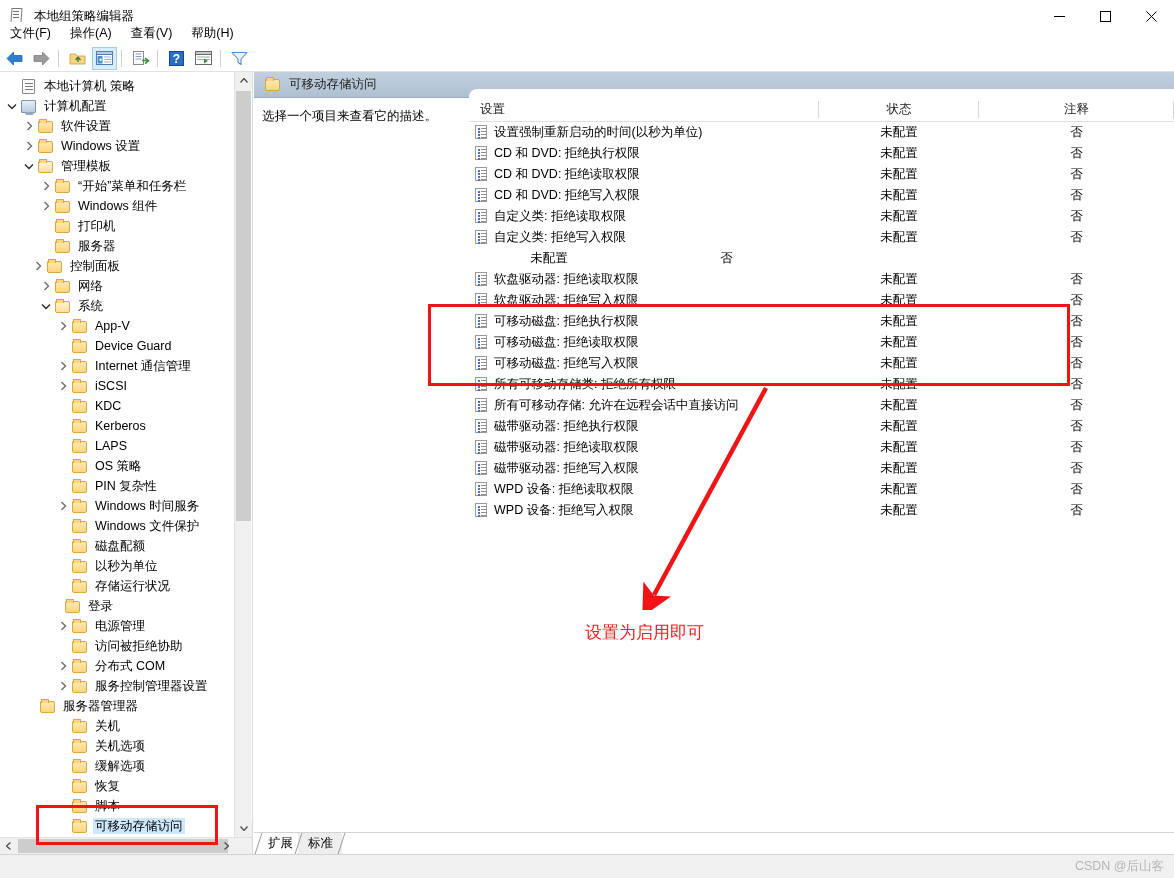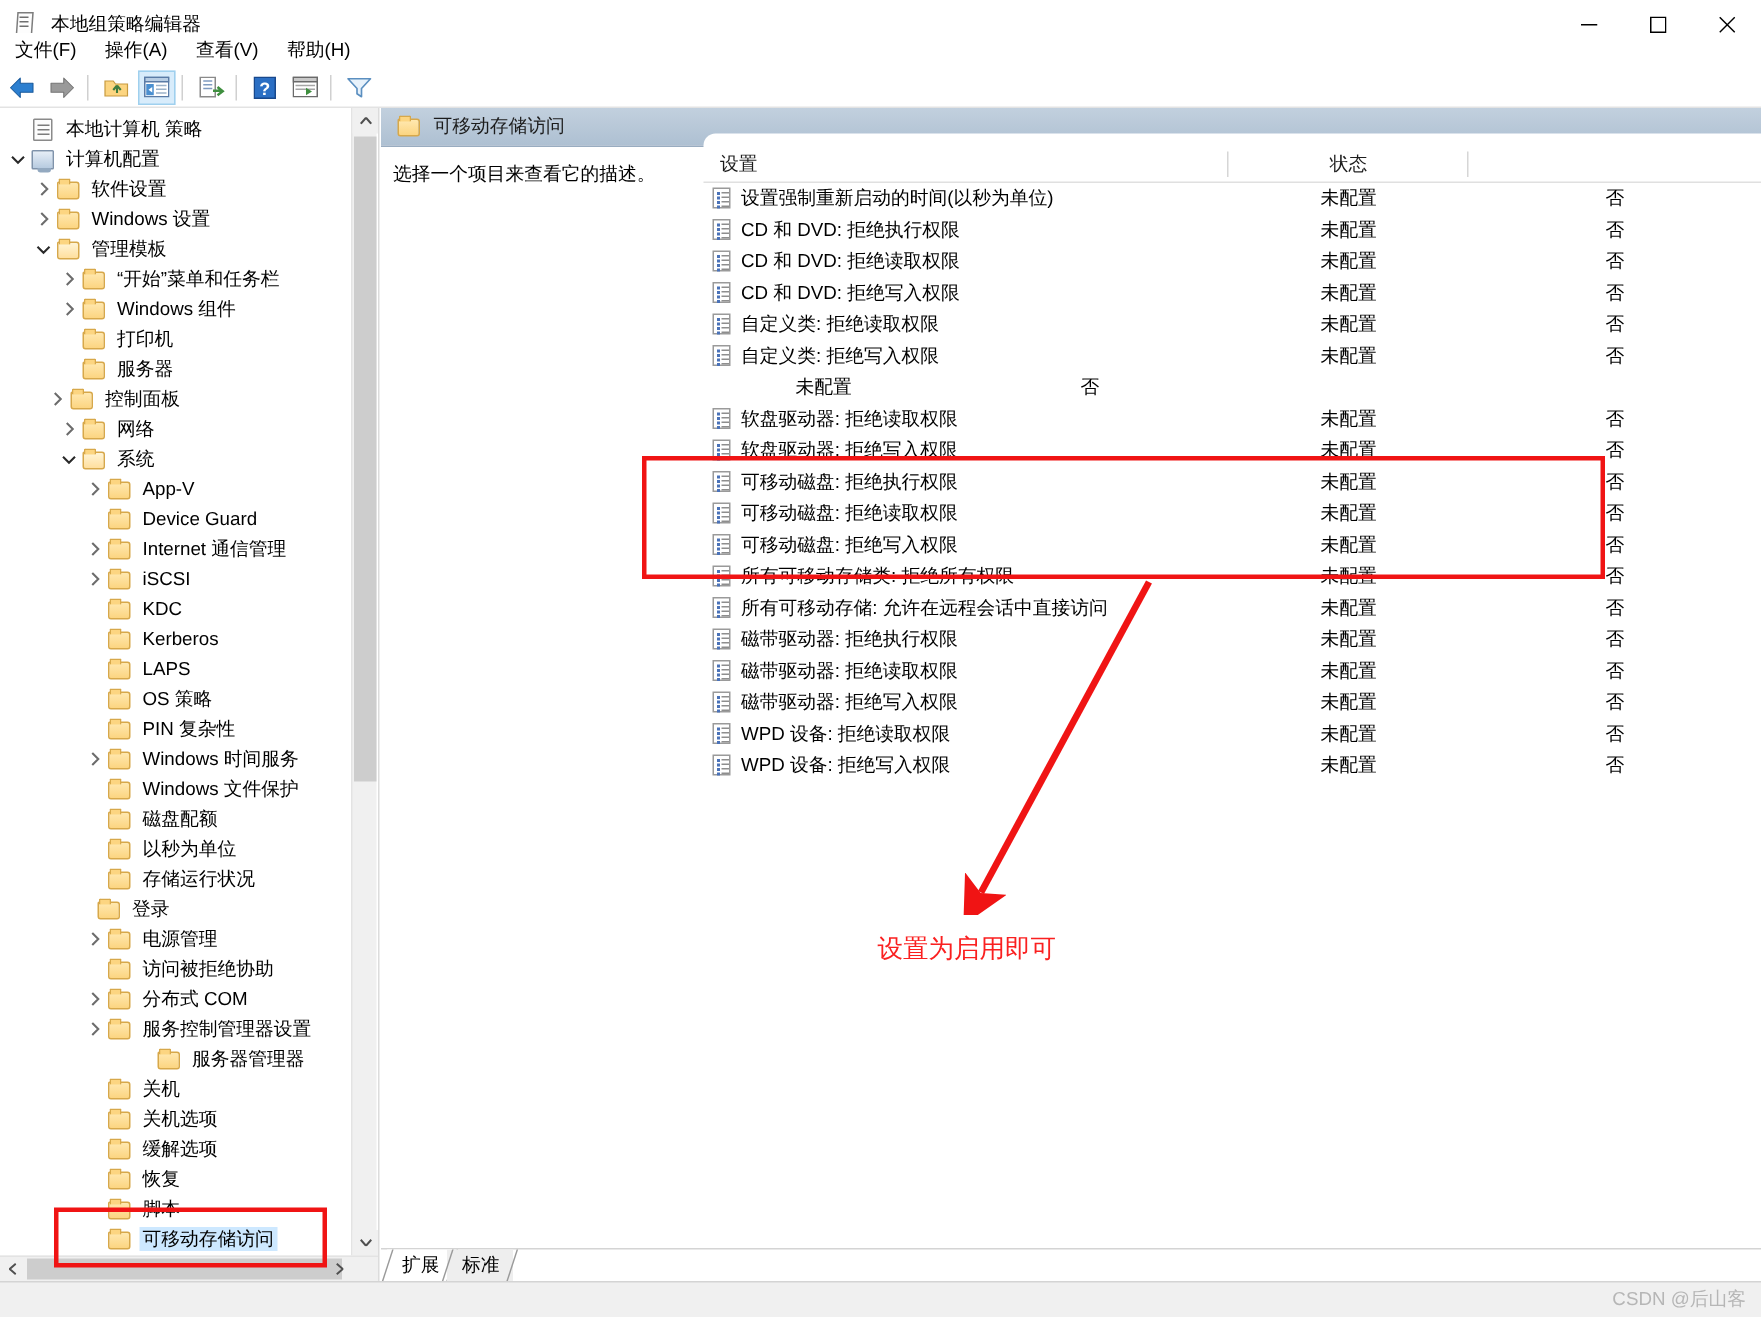--- a/index.html
+++ b/index.html
@@ -696,21 +696,21 @@
             <span class="twist">
               <svg width="7" height="10" viewBox="0 0 7 10">
                 <path d="M1.5 1 L5.5 5 L1.5 9" stroke="#6d6d6d" stroke-width="1.4" fill="none"></path>
               </svg>
             </span>
             <span class="ticon">
               <span class="folder"></span>
             </span>
             <span class="tlabel">服务控制管理器设置</span>
           </div>
-          <div class="tnode" style="padding-left: 55px; margin-left: 33px;">
+          <div class="tnode" style="padding-left: 23px;">
             <span class="twist"></span>
             <span class="ticon">
               <span class="folder"></span>
             </span>
             <span class="tlabel">服务器管理器</span>
           </div>
           <div class="tnode" style="padding-left: 55px;">
             <span class="twist"></span>
             <span class="ticon">
               <span class="folder"></span>
@@ -801,20 +801,24 @@
 
         <div class="lst-header">
           <div class="col col-setting">
             <span>设置</span>
             <span class="sep"></span>
           </div>
           <div class="col col-state">
             <span>状态</span>
             <span class="sep"></span>
           </div>
+          <div class="col col-comment">
+            <span>注释</span>
+            <span class="sep"></span>
+          </div>
         </div>
 
         <div class="rows" id="rows-root">
             <div class="row">
               <div class="c-setting">
                 <span class="polico">
                   <span class="sheet"></span>
                 </span>
                 <span>设置强制重新启动的时间(以秒为单位)</span>
               </div>

